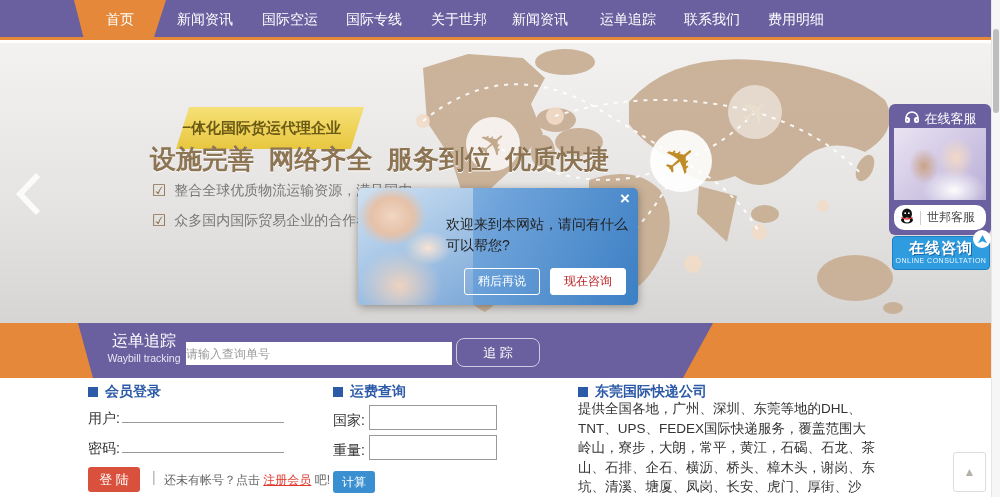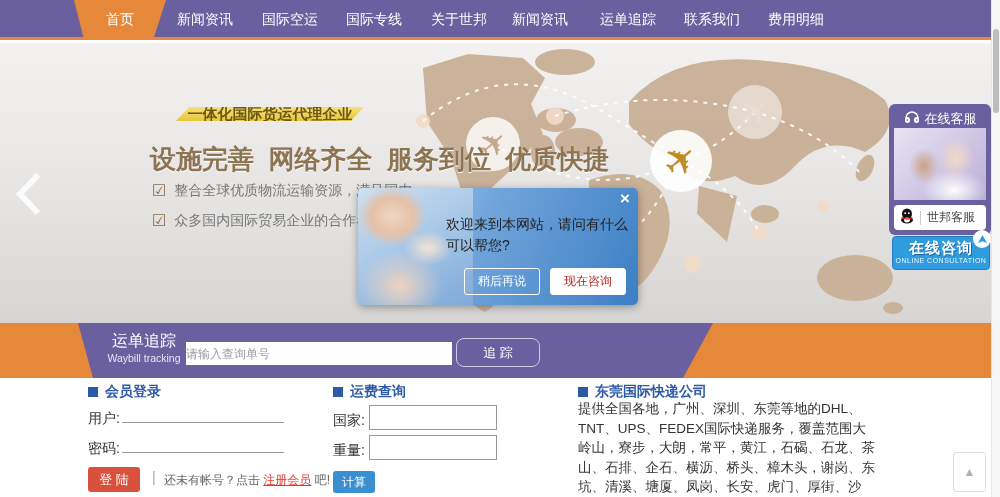--- a/index.html
+++ b/index.html
@@ -12,23 +12,23 @@
   .nav-tab-active { left:74px; top:0; width:92px; height:40px; background:#e5883a;
       clip-path:polygon(0 0,100% 0,86% 100%,11% 100%); color:#fff; font-size:14px;
       display:flex; align-items:center; justify-content:center; cursor:pointer; }
   .nav-link { top:0; height:40px; display:flex; align-items:center; color:#fff; font-size:14px; cursor:pointer; }
   .nl1{left:177px}.nl2{left:262px}.nl3{left:346px}.nl4{left:431px}.nl5{left:512px}.nl6{left:600px}.nl7{left:684px}.nl8{left:768px}
 
   
   .hero { left:0; top:43px; width:1000px; height:280px; background:linear-gradient(#f3f2f1 0%,#e4e3e1 60%,#d6d5d3 100%); overflow:hidden; }
   .map-wrap { left:393px; top:3px; width:512px; height:272px; }
   .prev-arrow { left:14px; top:128px; width:36px; height:48px; color:#fcfcfc; cursor:pointer; }
-  .badge { left:176px; top:64px; width:188px; height:14px;
+  .badge { left:176px; top:64px; width:188px; height:42px;
       background:linear-gradient(#f6e077,#e8c63f); clip-path:polygon(7% 0,100% 0,93% 100%,0 100%);
-      display:flex; align-items:center; justify-content:center;
+      display:flex; align-items:center; 
       color:#6b5a14; font-size:15px; font-weight:bold; }
   .headline { left:150px; top:99px; font-size:26px; font-weight:bold; color:#8d7453; white-space:pre; text-shadow:0 1px 0 #fff; }
   .bullet { left:152px; display:flex; align-items:center; gap:8px; font-size:14px; color:#777; }
   .b1{top:139px}.b2{top:169px}
   .check-ico { color:#8b6f4e; font-size:16px; line-height:1; }
 
   
   .popup { left:358px; top:188px; width:280px; height:117px; border-radius:5px; overflow:hidden; z-index:40;
       background:linear-gradient(115deg,#a9cbea 0%,#6ea3da 45%,#3c7fc4 100%); box-shadow:0 2px 8px rgba(0,0,0,.35); }
   .popup-photo { left:0; top:0; width:115px; height:117px;
@@ -46,21 +46,21 @@
 
   
   .svc-panel { left:889px; top:104px; width:102px; height:131px; background:#6a5f9f; border-radius:6px; z-index:35; }
   .svc-head { left:0; top:6px; width:100%; display:flex; align-items:center; justify-content:center; gap:5px; color:#fff; font-size:13px; }
   .svc-photo { left:5px; top:24px; width:92px; height:72px;
       background:
         radial-gradient(ellipse 26px 30px at 62px 30px, #f2d9c6 0%, rgba(242,217,198,0) 70%),
         radial-gradient(ellipse 20px 24px at 30px 38px, #caa287 0%, rgba(202,162,135,0) 75%),
         radial-gradient(ellipse 40px 26px at 60px 62px, #fdfdfd 0%, rgba(253,253,253,0) 80%),
         linear-gradient(135deg,#e9e4f2 0%,#cfc6e4 55%,#b9aed6 100%); }
-  .qq-row { left:5px; top:101px; width:92px; height:25px; background:#fff; border-radius:4px;
+  .qq-row { left:5px; top:101px; width:92px; height:25px; background:#fff; border-radius:10px;
       display:flex; align-items:center; gap:6px; padding-left:6px; cursor:pointer; }
   .qq-row .sep { width:1px; height:14px; background:#ccc; }
   .qq-label { font-size:12px; color:#444; }
   .consult-btn { left:892px; top:236px; width:98px; height:34px; background:#2f9ce0; border:1px solid #1f7fc0; border-radius:4px;
       text-align:center; cursor:pointer; z-index:35; }
   .consult-title { font-size:15px; font-weight:bold; color:#fff; line-height:18px; margin-top:2px; text-shadow:1px 1px 0 #1668a8; letter-spacing:1px; }
   .consult-sub { font-size:7px; color:#eaf6ff; letter-spacing:.5px; }
   .consult-ico { right:-2px; top:-7px; width:18px; height:18px; background:#fff; border-radius:50%;
       display:flex; align-items:center; justify-content:center; }
 

